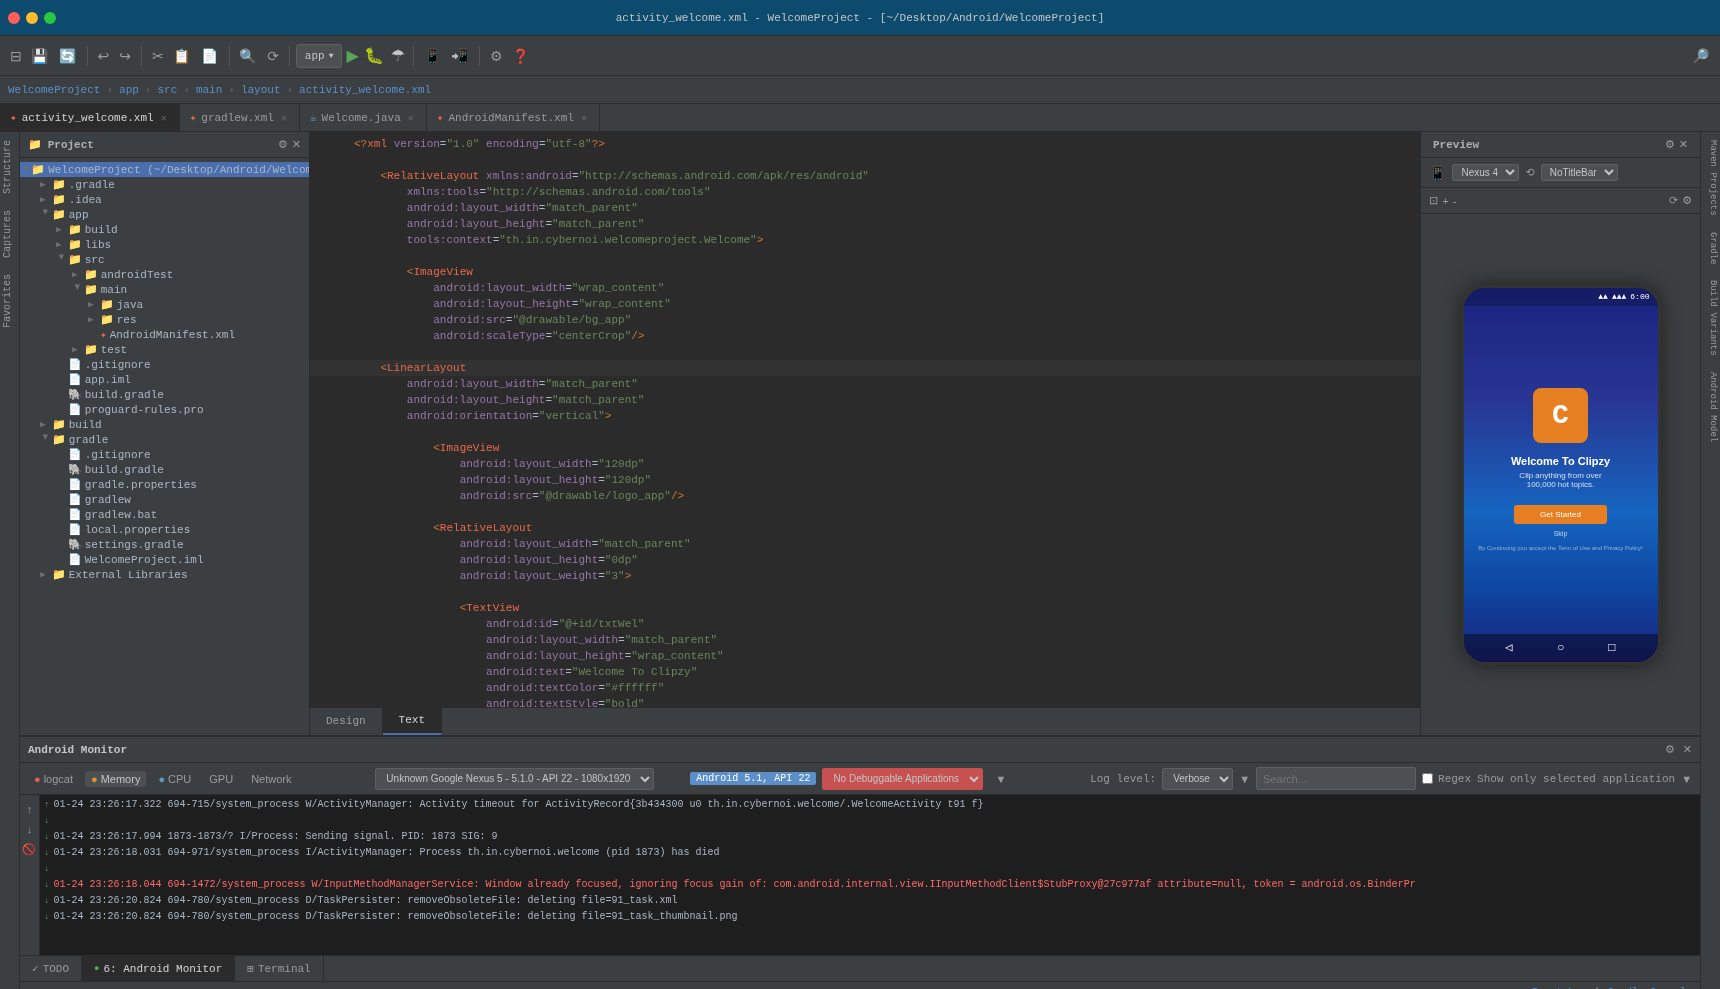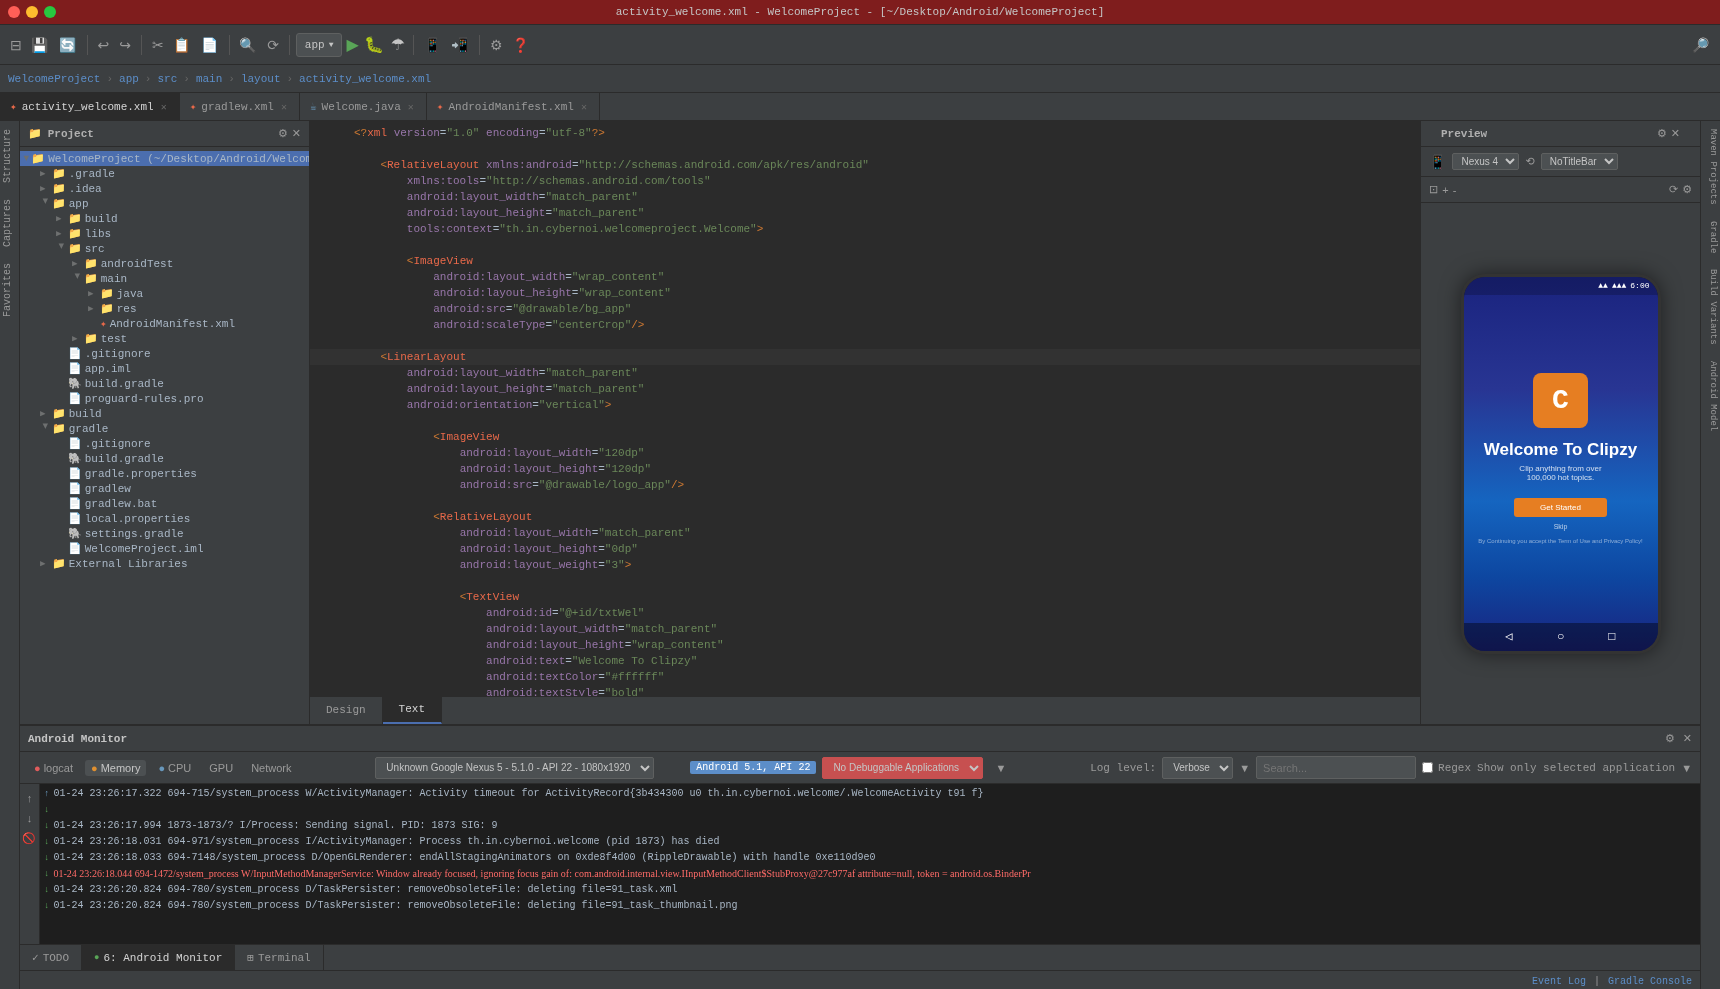--- a/index.html
+++ b/index.html
@@ -1,19 +1,19 @@
 <!DOCTYPE html>
 <html><head>
   <meta charset="utf-8">
   <style>
     * { box-sizing: border-box; margin: 0; padding: 0; }
     body { font-family: 'Menlo', 'Monaco', 'Courier New', monospace; font-size: 11px; background: #3c3f41; color: #a9b7c6; overflow: hidden; width: 1720px; height: 989px; }
     
     
-    #title-bar { background: #7f1d1d; height: 25px; display: flex; align-items: center; justify-content: center; position: relative; border-bottom: 1px solid #2b2b2b; }
+    #title-bar { background: #0c4a6e; height: 36px; display: flex; align-items: center; justify-content: center; position: relative; border-bottom: 1px solid #2b2b2b; }
     #window-controls { position: absolute; left: 8px; display: flex; gap: 6px; align-items: center; }
     .win-btn { width: 12px; height: 12px; border-radius: 50%; border: none; cursor: pointer; }
     .win-close { background: #ff5f57; }
     .win-min { background: #febc2e; }
     .win-max { background: #28c840; }
     #title-text { font-size: 11px; color: #c5c5c5; }
     
     
     #toolbar { background: #3c3f41; height: 40px; display: flex; align-items: center; padding: 0 6px; border-bottom: 1px solid #2b2b2b; gap: 2px; }
     .tool-btn { background: transparent; border: none; color: #9a9a9a; cursor: pointer; padding: 2px 4px; font-size: 14px; border-radius: 3px; }
@@ -61,33 +61,33 @@
     .xml-bracket { color: #cc7832; }
     .line-highlight { background: #323232; }
     
     
     #editor-bottom-tabs { display: flex; border-top: 1px solid #2b2b2b; height: 28px; background: #3c3f41; align-items: flex-end; }
     .editor-tab { padding: 4px 16px; cursor: pointer; font-size: 11px; color: #9a9a9a; border-right: 1px solid #2b2b2b; height: 28px; display: flex; align-items: center; }
     .editor-tab.active { background: #2b2b2b; color: #d4d4d4; border-bottom: 2px solid #4b6eaf; }
     
     
     #preview-panel { width: 280px; background: #3c3f41; border-left: 1px solid #2b2b2b; display: flex; flex-direction: column; }
-    #preview-header { display: flex; align-items: center; justify-content: space-between; padding: 4px 20px; border-bottom: 1px solid #2b2b2b; height: 26px; }
+    #preview-header { display: flex; align-items: center; justify-content: space-between; padding: 4px 12px; border-bottom: 1px solid #2b2b2b; height: 26px; }
     #preview-title { font-size: 11px; color: #b0b0b0; font-weight: bold; }
     #preview-toolbar { display: flex; align-items: center; padding: 4px 8px; border-bottom: 1px solid #2b2b2b; gap: 6px; font-size: 11px; color: #a0a0a0; height: 30px; }
     .preview-select { background: #4c5052; border: 1px solid #5e6060; color: #c5c5c5; font-size: 10px; padding: 1px 4px; border-radius: 2px; cursor: pointer; }
     #phone-preview { flex: 1; display: flex; align-items: center; justify-content: center; background: #3c3f41; padding: 10px; }
     
     
     #phone-body { width: 200px; height: 380px; background: #1a1a1a; border-radius: 24px; border: 3px solid #333; position: relative; overflow: hidden; box-shadow: 0 0 20px rgba(0,0,0,0.5); }
     #phone-screen { width: 100%; height: 100%; background: linear-gradient(180deg, #1a237e 0%, #283593 30%, #1565c0 60%, #0d47a1 80%, #1a237e 100%); position: relative; overflow: hidden; display: flex; flex-direction: column; }
     #phone-status-bar { height: 18px; background: rgba(0,0,0,0.2); display: flex; align-items: center; justify-content: flex-end; padding: 0 8px; font-size: 8px; color: white; gap: 4px; }
     #phone-content { flex: 1; display: flex; flex-direction: column; align-items: center; justify-content: center; padding: 10px; position: relative; }
     #app-logo-circle { width: 55px; height: 55px; background: #e67e22; border-radius: 8px; display: flex; align-items: center; justify-content: center; font-size: 28px; font-weight: bold; color: white; margin-bottom: 12px; }
-    #app-welcome-text { color: white; font-size: 17px; font-weight: bold; text-align: center; margin-bottom: 4px; font-family: sans-serif; }
+    #app-welcome-text { color: white; font-size: 11px; font-weight: bold; text-align: center; margin-bottom: 4px; font-family: sans-serif; }
     #app-subtitle { color: rgba(255,255,255,0.8); font-size: 8px; text-align: center; margin-bottom: 16px; font-family: sans-serif; }
     #app-get-started { background: #e67e22; color: white; border: none; border-radius: 3px; padding: 5px 26px; font-size: 8px; cursor: pointer; font-family: sans-serif; }
     #app-skip { color: rgba(255,255,255,0.7); font-size: 7px; margin-top: 6px; font-family: sans-serif; }
     #phone-nav-bar { height: 28px; background: rgba(0,0,0,0.4); display: flex; align-items: center; justify-content: space-around; padding: 0 20px; }
     .nav-btn-icon { color: white; font-size: 12px; }
     
     
     #bottom-panel { height: 220px; border-top: 2px solid #2b2b2b; display: flex; flex-direction: column; background: #2b2b2b; }
     #bottom-panel-header { background: #3c3f41; height: 26px; display: flex; align-items: center; padding: 0 8px; border-bottom: 1px solid #2b2b2b; gap: 8px; }
     #android-monitor-title { font-size: 11px; color: #c5c5c5; font-weight: bold; }
@@ -102,21 +102,21 @@
     .regex-label { font-size: 11px; color: #9a9a9a; display: flex; align-items: center; gap: 3px; }
     .show-only-label { font-size: 11px; color: #9a9a9a; }
     
     
     #log-output { flex: 1; overflow-y: auto; background: #1e1e1e; padding: 2px 4px; font-size: 10px; font-family: 'Menlo', 'Courier New', monospace; }
     .log-line { display: flex; align-items: flex-start; padding: 1px 0; line-height: 14px; }
     .log-arrow { margin-right: 4px; font-size: 9px; }
     .log-arrow.down { color: #59a557; }
     .log-arrow.up { color: #6897bb; }
     .log-text { color: #a9b7c6; white-space: nowrap; overflow: hidden; text-overflow: ellipsis; }
-    .log-text.red { color: #ff6b68; font-family: Liberation Serif, serif; }
+    .log-text.red { color: #ff6b68; }
     
     
     #status-bar-bottom { height: 22px; background: #3c3f41; border-top: 1px solid #2b2b2b; display: flex; align-items: center; padding: 0 8px; justify-content: space-between; font-size: 10px; color: #9a9a9a; }
     #status-left { display: flex; align-items: center; gap: 8px; }
     #status-right { display: flex; align-items: center; gap: 8px; }
     
     
     #outer-layout { display: flex; flex-direction: row; height: calc(989px - 22px - 40px - 28px - 28px); }
     #left-bar { width: 20px; background: #3c3f41; border-right: 1px solid #2b2b2b; display: flex; flex-direction: column; }
     #right-bar { width: 20px; background: #3c3f41; border-left: 1px solid #2b2b2b; display: flex; flex-direction: column; }
@@ -695,21 +695,20 @@
           <div class="log-line">
             <span class="log-arrow down">↓</span>
             <span class="log-text">01-24 23:26:17.994 1873-1873/? I/Process: Sending signal. PID: 1873 SIG: 9</span>
           </div>
           <div class="log-line">
             <span class="log-arrow down">↓</span>
             <span class="log-text">01-24 23:26:18.031 694-971/system_process I/ActivityManager: Process th.in.cybernoi.welcome (pid 1873) has died</span>
           </div>
           <div class="log-line">
             <span class="log-arrow down">↓</span>
-            <span class="log-text">01-24 23:26:18.033 694-7148/system_process D/OpenGLRenderer: endAllStagingAnimators on 0xde8f4d00 (RippleDrawable) with handle 0xe110d9e0</span>
           </div>
           <div class="log-line">
             <span class="log-arrow down">↓</span>
             <span class="log-text red">01-24 23:26:18.044 694-1472/system_process W/InputMethodManagerService: Window already focused, ignoring focus gain of: com.android.internal.view.IInputMethodClient$StubProxy@27c977af attribute=null, token = android.os.BinderPr</span>
           </div>
           <div class="log-line">
             <span class="log-arrow down">↓</span>
             <span class="log-text">01-24 23:26:20.824 694-780/system_process D/TaskPersister: removeObsoleteFile: deleting file=91_task.xml</span>
           </div>
           <div class="log-line">

